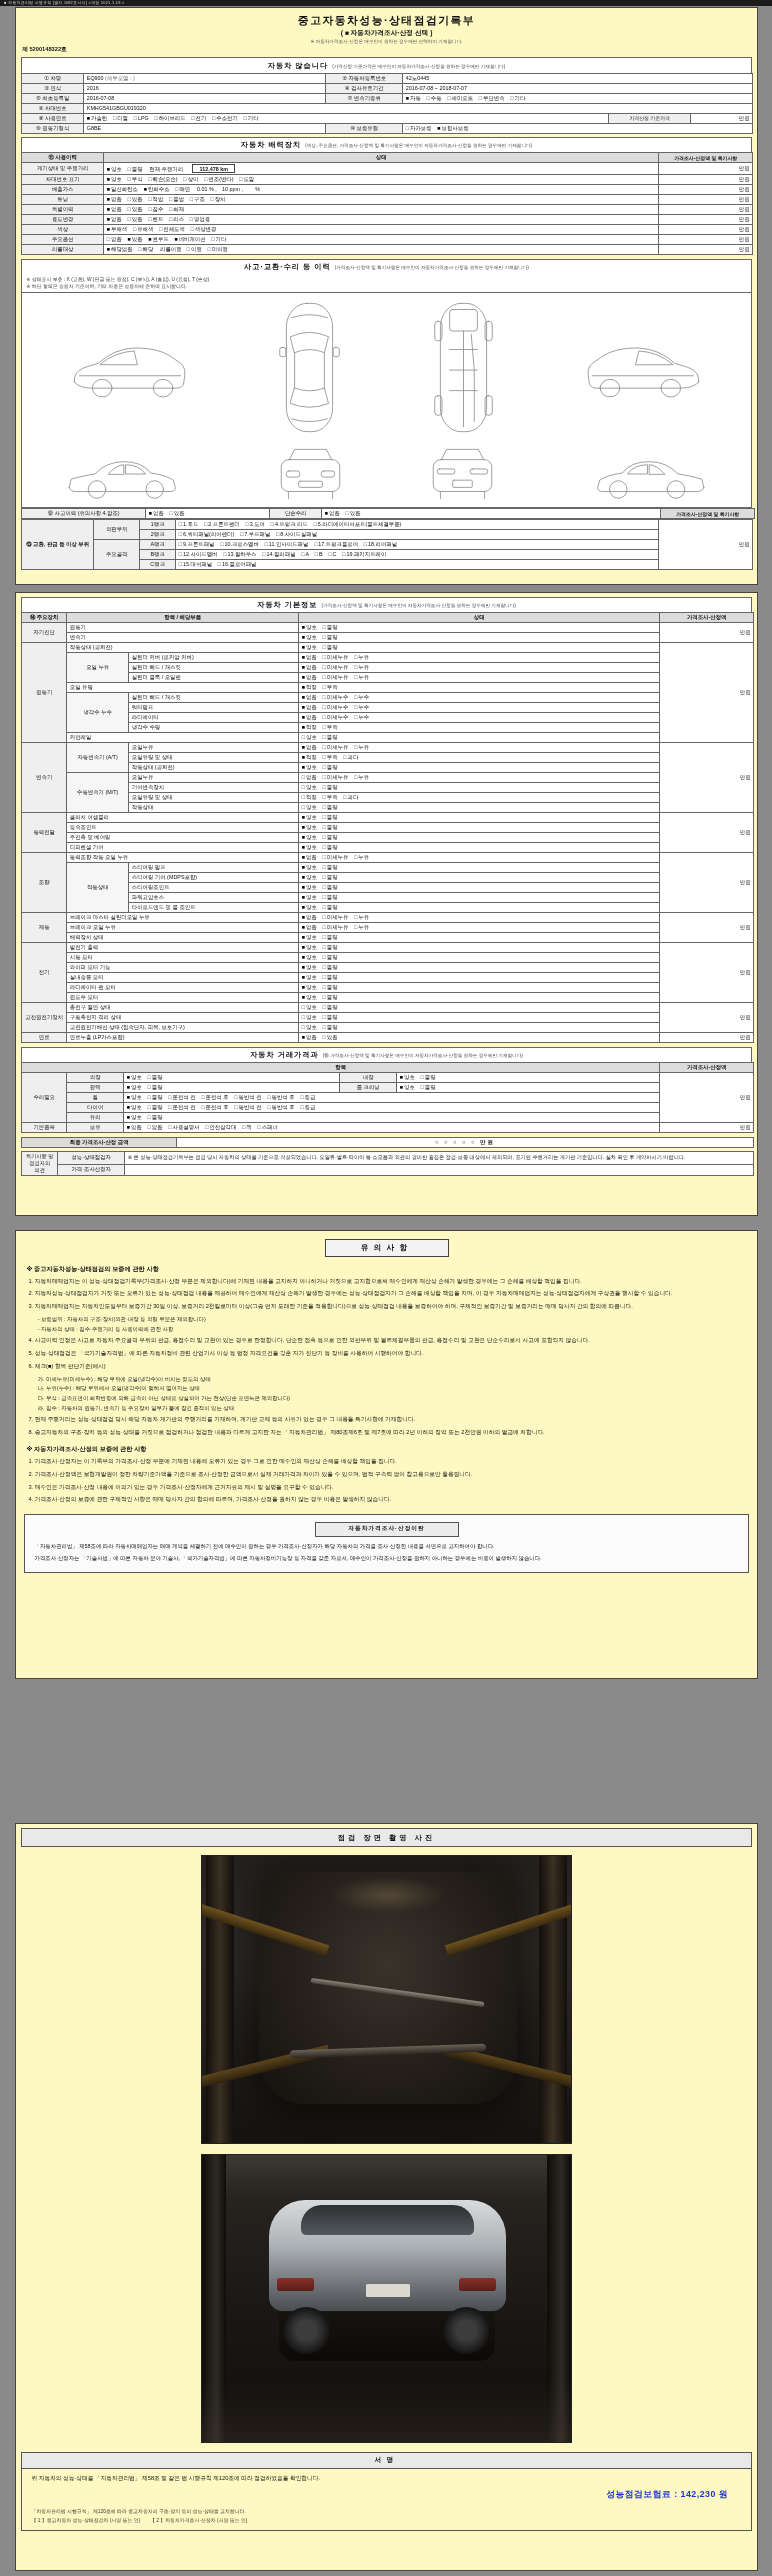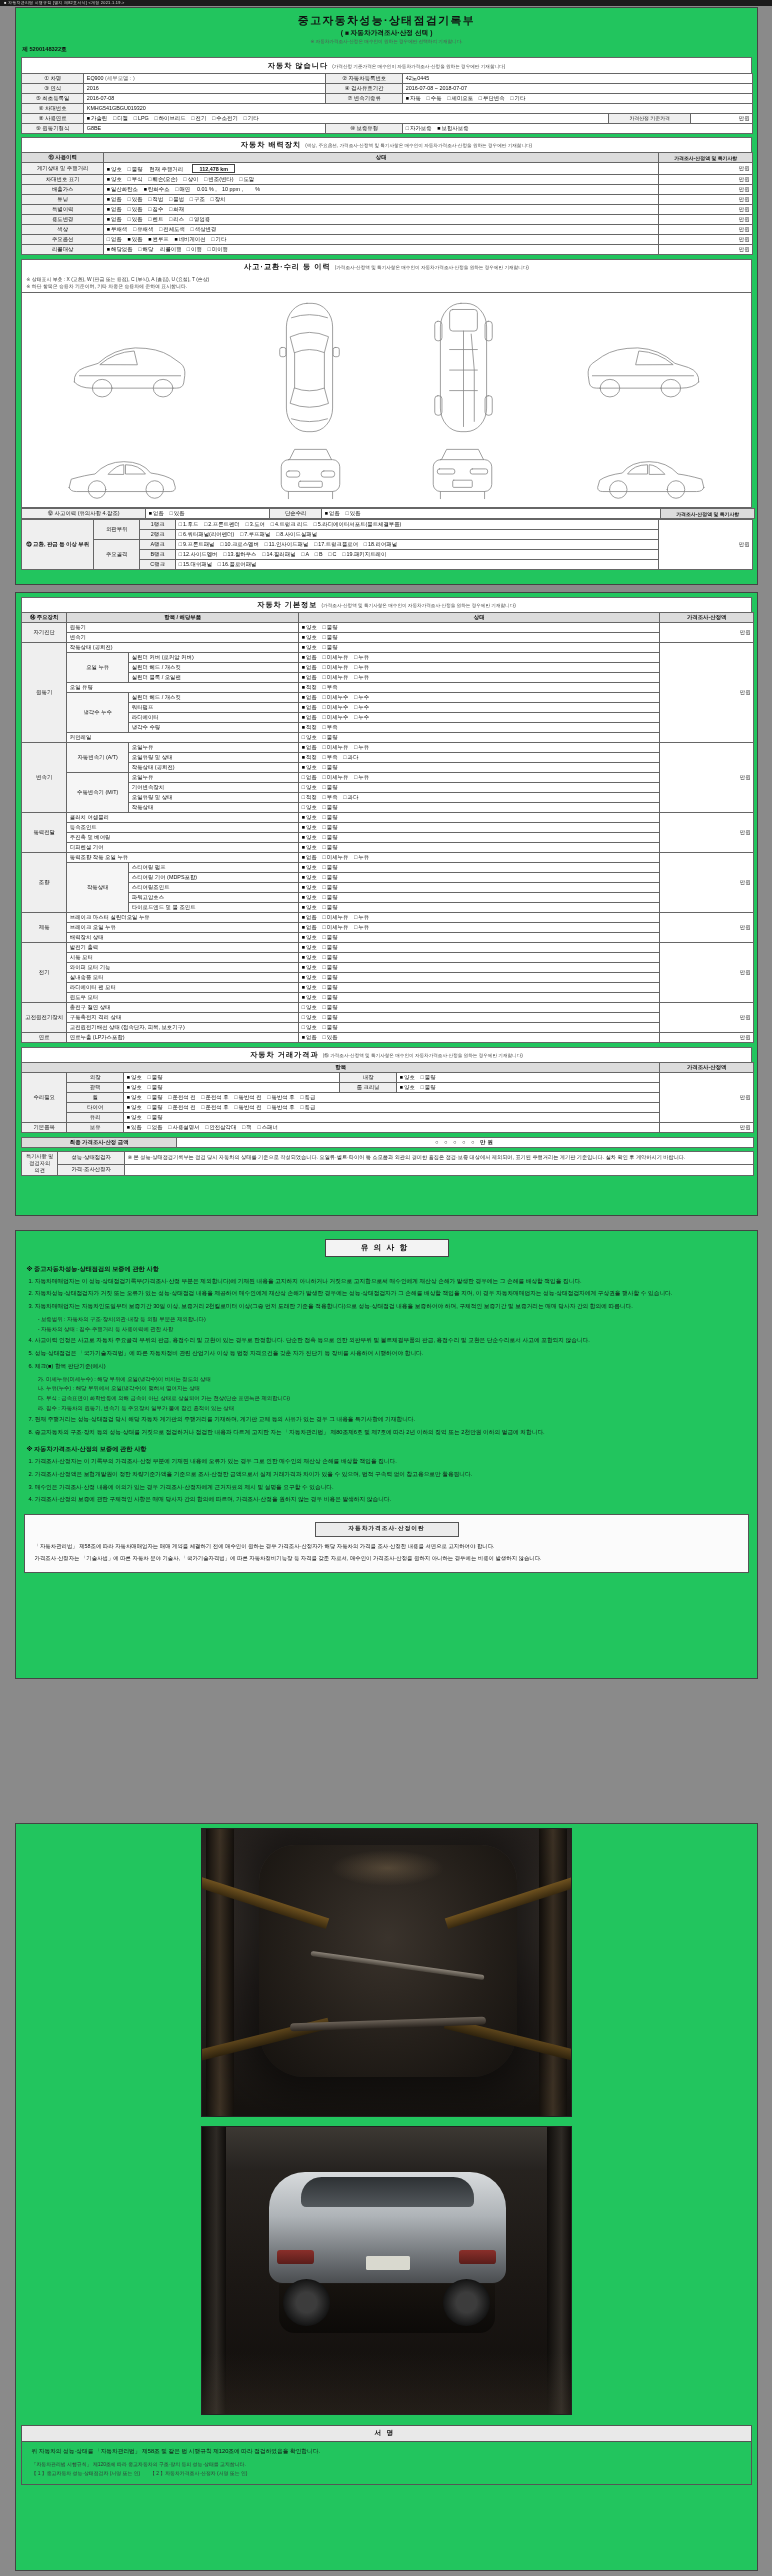--- a/index.html
+++ b/index.html
@@ -1,19 +1,19 @@
 <!DOCTYPE html>
 <html style="font-size:8.2px"><head>
 <meta charset="utf-8">
 <style>
   *{margin:0;padding:0;box-sizing:border-box}
   html,body{width:773px;height:2576px}
   body{position:relative;background:#8a8a8a;font-family:"Liberation Sans","DejaVu Sans",sans-serif;color:#111;font-size:5.7px;overflow:hidden}
   .topstrip{position:absolute;top:0;left:0;width:100%;height:5.7px;background:#1b1b1b;color:#ddd;font-size:3.9px;line-height:5.7px;padding-left:4.1px;letter-spacing:0.3px}
-  .page{position:absolute;left:15px;width:743px;background:#22c55e;border:0.5px solid #444;padding:4.1px 5.2px}
+  .page{position:absolute;left:15px;width:743px;background:#fef9c3;border:0.5px solid #444;padding:4.1px 5.2px}
   .p1{top:6.7px;height:578px}
   .p2{top:592px;height:624px}
   .p3{top:1230px;height:449px}
   .p4{top:1823px;height:748px}
 
   .title{text-align:center;font-size:10.8px;font-weight:bold;letter-spacing:1.5px;margin-top:2.1px}
   .subtitle{text-align:center;font-size:6.7px;font-weight:bold;margin-top:1.5px}
   .subnote{text-align:center;font-size:4.6px;color:#555;margin:1px 0 1.5px}
   .docno{font-size:5.7px;font-weight:bold;margin:0 0 2.1px 1px}
 
@@ -698,20 +698,21 @@
       </div>
     <div class="defbox">
       <div class="deftitle">자동차가격조사·산정이란</div>
       <p class="deftext">「자동차관리법」 제58조에 따라 자동차매매업자는 매매 계약을 체결하기 전에 매수인이 원하는 경우 가격조사·산정자가 해당 자동차의 가격을 조사·산정한 내용을 서면으로 고지하여야 합니다.</p>
       <p class="deftext">가격조사·산정자는 「기술사법」에 따른 자동차 분야 기술사, 「국가기술자격법」에 따른 자동차정비기능장 등 자격을 갖춘 자로서, 매수인이 가격조사·산정을 원하지 아니하는 경우에는 비용이 발생하지 않습니다.</p>
     </div>
   </div>
 </div>
 
 <div class="page p4">
+  <div class="photohdr">점검 장면 촬영 사진</div>
 
   <div class="photo photo1">
     <div class="ph-rail-l"></div>
     <div class="ph-rail-r"></div>
     <div class="ph-car"></div>
     <div class="ph-arm1"></div>
     <div class="ph-arm2"></div>
     <div class="ph-arm3"></div>
     <div class="ph-arm4"></div>
     <div class="ph-pipe"></div>
@@ -731,18 +732,19 @@
     <div class="ph2-under"></div>
     <div class="ph2-wheel-l"></div>
     <div class="ph2-wheel-r"></div>
     <div class="ph2-floor"></div>
   </div>
 
   <div class="signsec">
     <div class="signhdr">서명</div>
     <div class="signbody">
       <p class="signline">위 자동차의 성능·상태를 「자동차관리법」 제58조 및 같은 법 시행규칙 제120조에 따라 점검하였음을 확인합니다.</p>
+      <p class="premium"><span>성능점검보험료 :</span> <b>142,230 원</b></p>
       <p class="smallnote">「자동차관리법 시행규칙」 제120조에 따라 중고자동차의 구조·장치 등의 성능·상태를 고지합니다.</p>
       <p class="smallnote">【 1 】중고자동차 성능·상태점검자 (서명 또는 인)　　【 2 】자동차가격조사·산정자 (서명 또는 인)</p>
     </div>
   </div>
 </div>
 
 
 </body></html>

